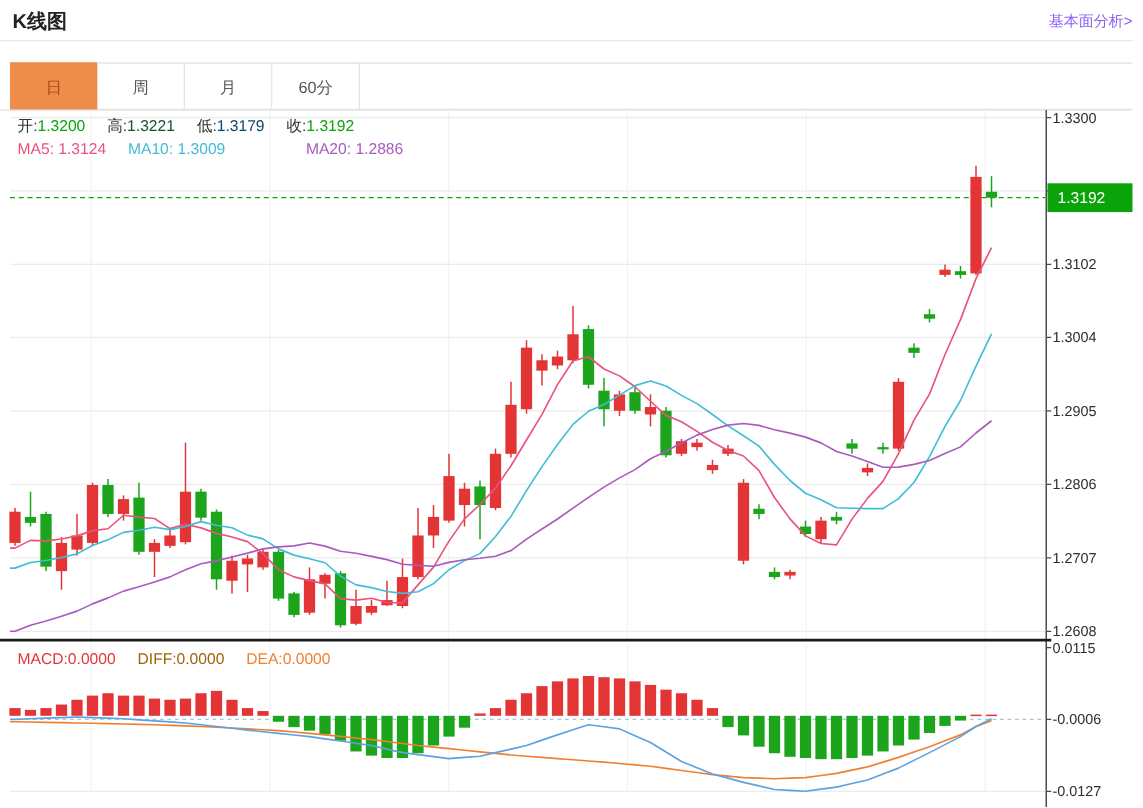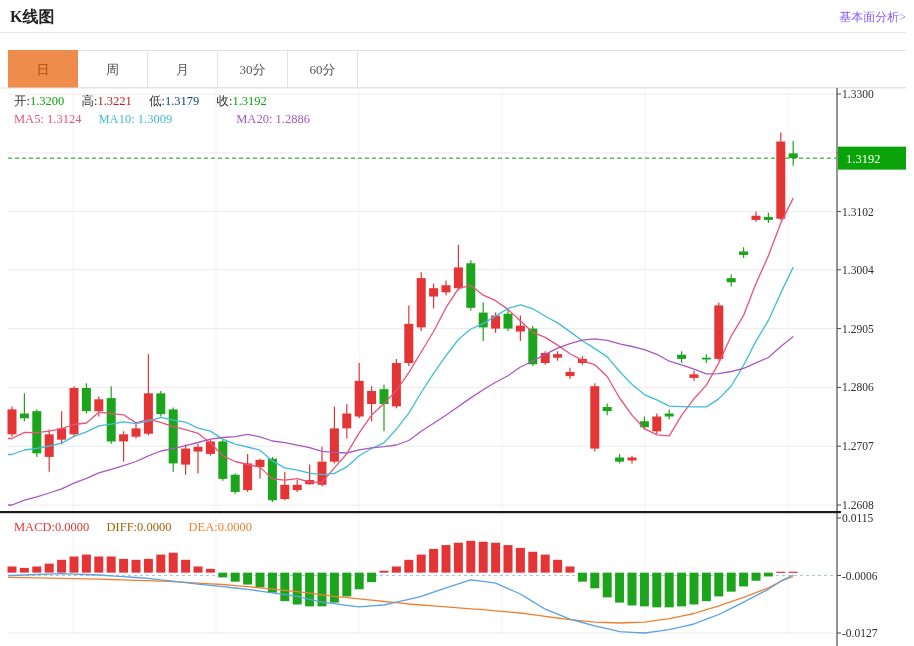--- a/index.html
+++ b/index.html
@@ -1,18 +1,18 @@
 <!DOCTYPE html>
 <html><head>
 <meta charset="utf-8">
 <style>
   * { margin:0; padding:0; box-sizing:border-box; }
   html,body { background:#fff; }
   body { font-family:"Liberation Sans","DejaVu Sans",sans-serif; }
-  .page { position:relative; width:906px; height:646px; background:#fff; overflow:hidden;font-family:Liberation Serif, serif; }
+  .page { position:relative; width:906px; height:646px; background:#fff; overflow:hidden; }
 
   .header { position:absolute; left:0; top:0; width:914px; height:33px; border-bottom:1px solid #e7e7e7; }
   .page-title { position:absolute; left:10px; top:7px; font-size:16px; font-weight:bold; color:#222; }
   .fund-link { position:absolute; right:8px; top:9px; font-size:12px; color:#8b5cf6; text-decoration:none; cursor:pointer; }
 
   .tabbar { position:absolute; left:8px; top:50px; width:898px; height:38px; display:flex;
             border-top:1px solid #e2e2e2; border-bottom:1px solid #e2e2e2; }
   .tab { width:70px; height:38px; margin-top:-1px; margin-bottom:-1px; line-height:38px; text-align:center;
          font-size:13px; color:#555; border-right:1px solid #e2e2e2; border-top:1px solid #e2e2e2;
          border-bottom:1px solid #e2e2e2; cursor:pointer; background:#fff; }
@@ -36,21 +36,20 @@
 
   <div class="header">
     <div class="page-title">K线图</div>
     <a class="fund-link">基本面分析&gt;</a>
   </div>
 
   <div class="tabbar" id="tabbar">
       <div class="tab active">日</div>
       <div class="tab">周</div>
       <div class="tab">月</div>
-      <div class="tab">30分</div>
       <div class="tab">60分</div>
     </div>
 
   <svg id="chart" class="chart" width="914" height="646">
       <line x1="73" y1="88" x2="73" y2="511" stroke="#f3f3f3" stroke-width="1"></line>
       <line x1="73" y1="514" x2="73" y2="633" stroke="#f3f3f3" stroke-width="1"></line>
       <line x1="216" y1="88" x2="216" y2="511" stroke="#f3f3f3" stroke-width="1"></line>
       <line x1="216" y1="514" x2="216" y2="633" stroke="#f3f3f3" stroke-width="1"></line>
       <line x1="359" y1="88" x2="359" y2="511" stroke="#f3f3f3" stroke-width="1"></line>
       <line x1="359" y1="514" x2="359" y2="633" stroke="#f3f3f3" stroke-width="1"></line>
@@ -292,21 +291,21 @@
       <line x1="837" y1="518" x2="841" y2="518" stroke="#4a4a4a" stroke-width="1"></line>
       <text x="842" y="522" font-size="11.5" fill="#2e2e2e">0.0115</text>
       <line x1="837" y1="575.5" x2="841" y2="575.5" stroke="#4a4a4a" stroke-width="1"></line>
       <text x="842" y="579.5" font-size="11.5" fill="#2e2e2e">-0.0006</text>
       <line x1="837" y1="633" x2="841" y2="633" stroke="#4a4a4a" stroke-width="1"></line>
       <text x="842" y="637" font-size="11.5" fill="#2e2e2e">-0.0127</text>
     </svg>
 
   <div class="legend-row ohlc-row">
     <span class="grp"><span class="lbl">开:</span><span class="val" style="color: rgb(11, 165, 11);">1.3200</span></span>
-    <span class="grp"><span class="lbl">高:</span><span class="val" style="color: #b91c1c;">1.3221</span></span>
+    <span class="grp"><span class="lbl">高:</span><span class="val" style="color: #14532d;">1.3221</span></span>
     <span class="grp"><span class="lbl">低:</span><span class="val" style="color: #0c4a6e;">1.3179</span></span>
     <span class="grp"><span class="lbl">收:</span><span class="val" style="color: rgb(11, 165, 11);">1.3192</span></span>
   </div>
 
   <div class="legend-row ma-row">
     <span class="grp" style="color: rgb(234, 82, 124);"><span>MA5:</span> <span>1.3124</span></span>
     <span class="grp" style="color: rgb(65, 188, 216);"><span>MA10:</span> <span>1.3009</span></span>
     <span class="grp" style="color: rgb(169, 90, 191); padding-left: 47px;"><span>MA20:</span> <span>1.2886</span></span>
   </div>
 

